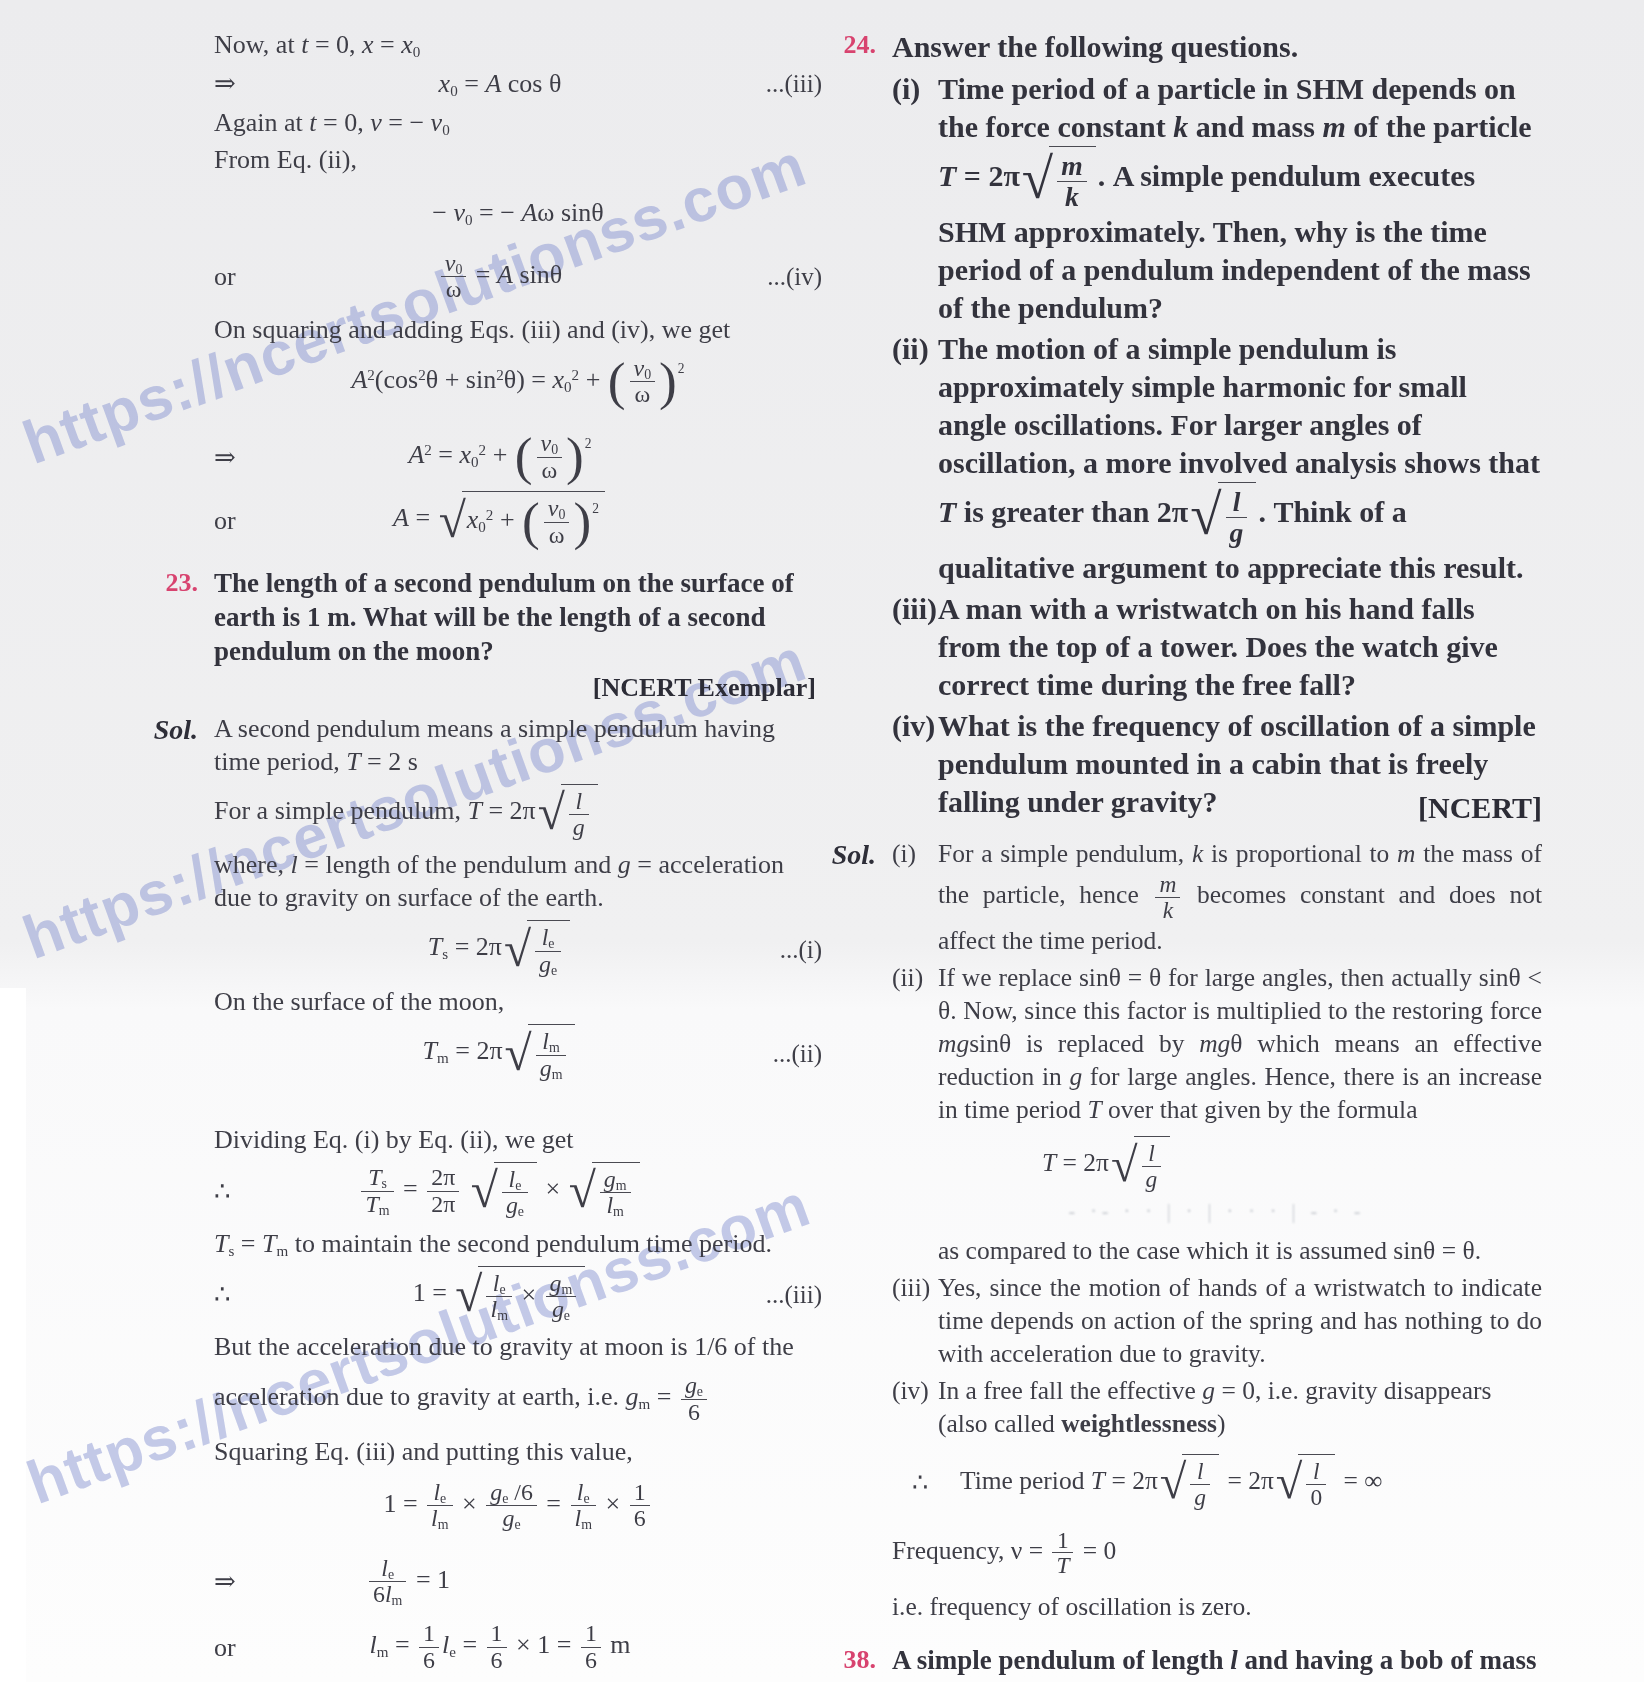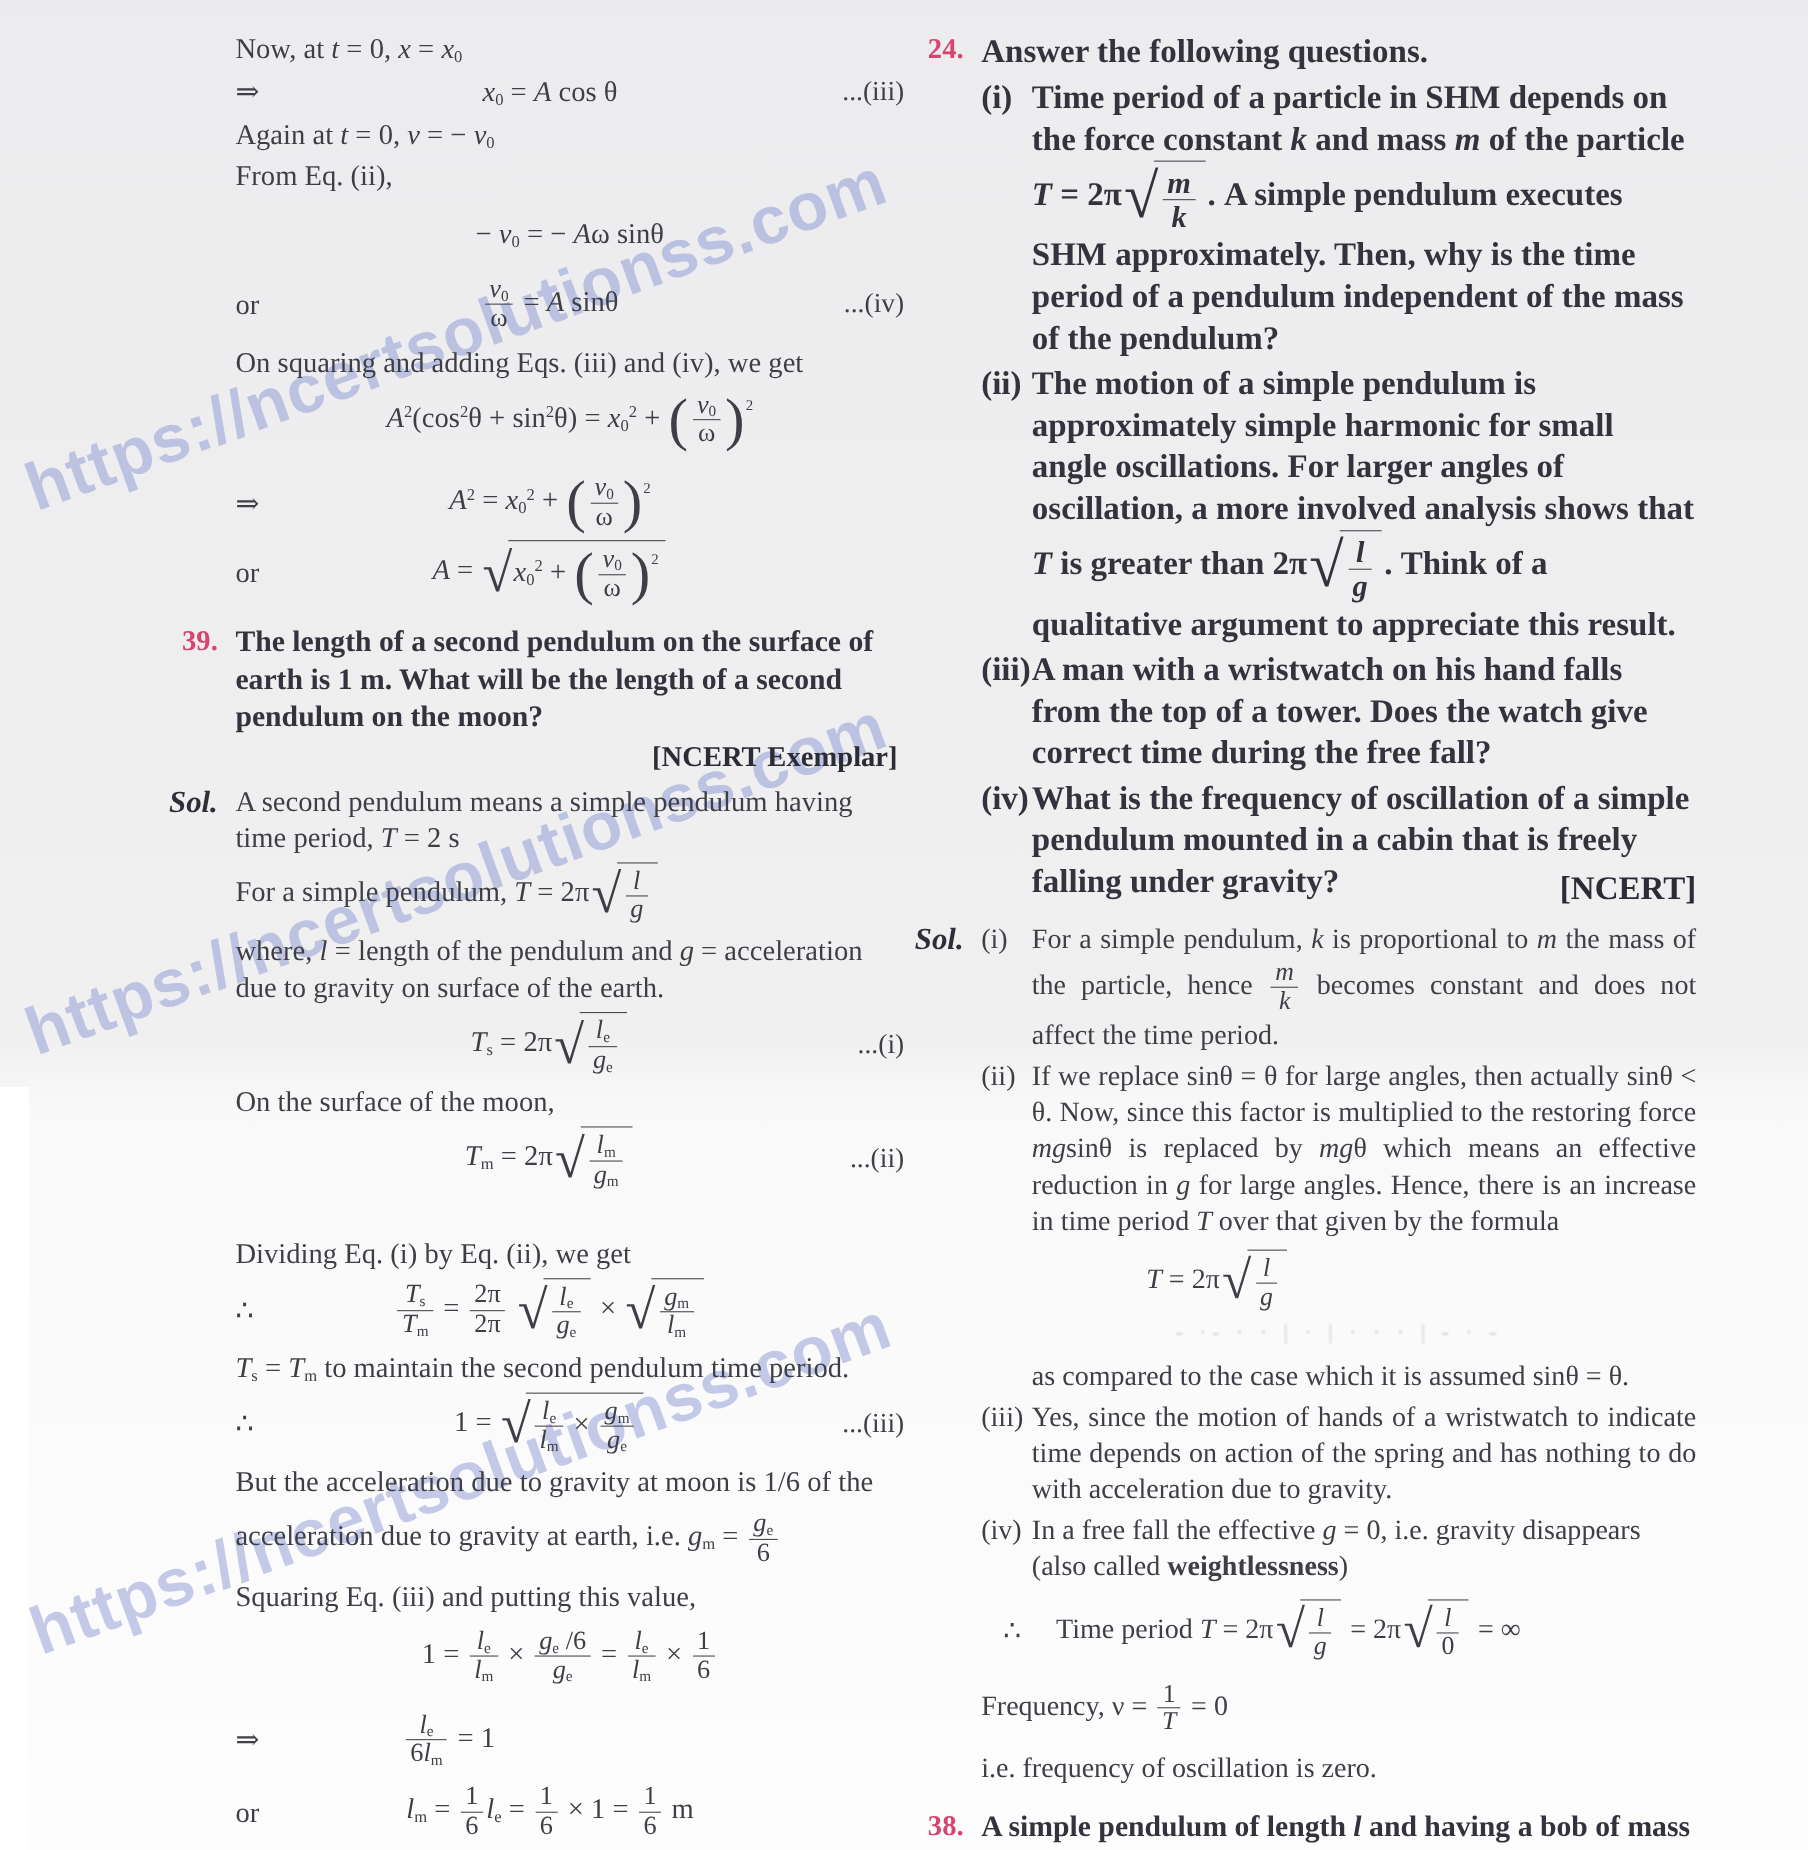--- a/index.html
+++ b/index.html
@@ -86,21 +86,21 @@
     </div>
     <div class="eqrow" style="margin-top:6px;">
       <span class="lab">or</span>
       <span class="mid"><i>A</i> = <m-sqrt>
             <m-rad><i>x</i><sub>0</sub><sup>2</sup> + <m-par>(</m-par><m-frac><m-num><i>v</i><sub>0</sub></m-num><m-den>ω</m-den></m-frac><m-par>)</m-par><sup>2</sup></m-rad>
           </m-sqrt></span>
       <span class="tag"></span>
     </div>
 
     <div class="rel" style="margin-top:16px;">
-      <span class="hang qnum">39.</span>
+      <span class="hang qnum">23.</span>
       <div class="qtext" style="font-size:27px;">The length of a second pendulum on the surface of earth is 1 m. What will be the length of a second pendulum on the moon?</div>
     </div>
     <div class="src-line">[NCERT Exemplar]</div>
 
     <div class="rel" style="margin-top:6px;">
       <span class="hang sol-label">Sol.</span>
       <div>
         <p>A second pendulum means a simple pendulum having time period,  <i>T</i> = 2 s</p>
         <p style="margin-top:6px;">For a simple pendulum, <i>T</i> = 2π<m-sqrt>
               <m-rad><m-frac><m-num><i>l</i></m-num><m-den><i>g</i></m-den></m-frac></m-rad>

